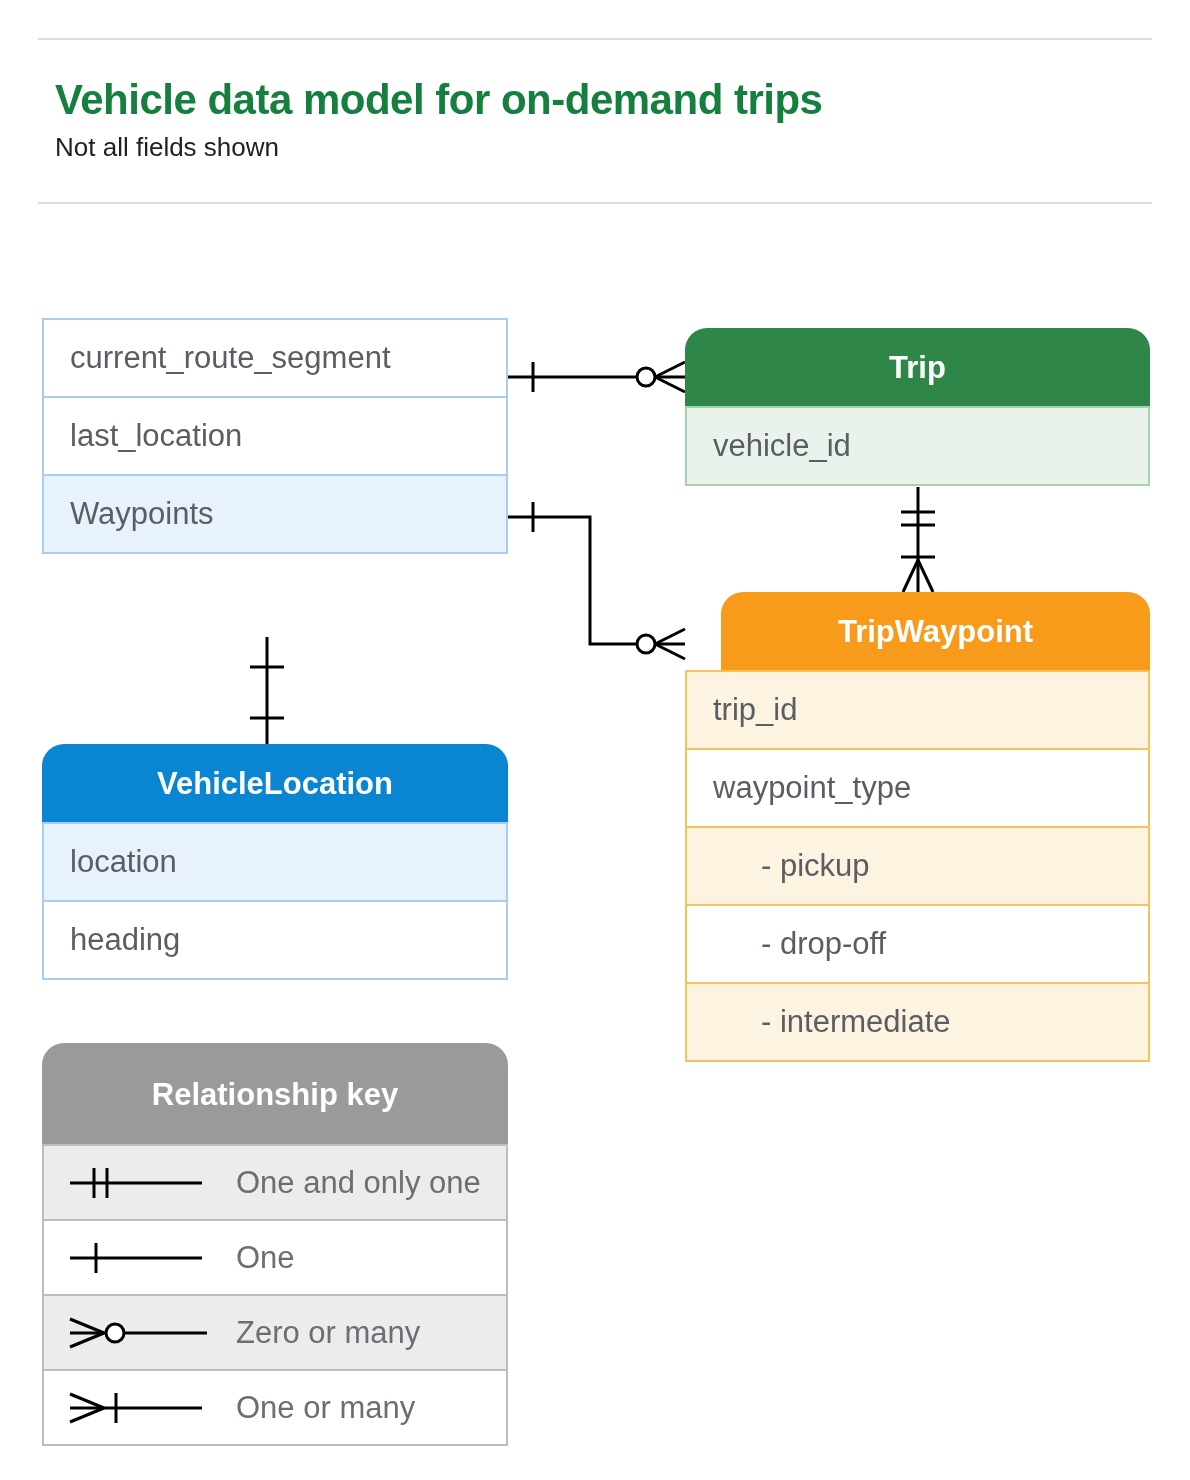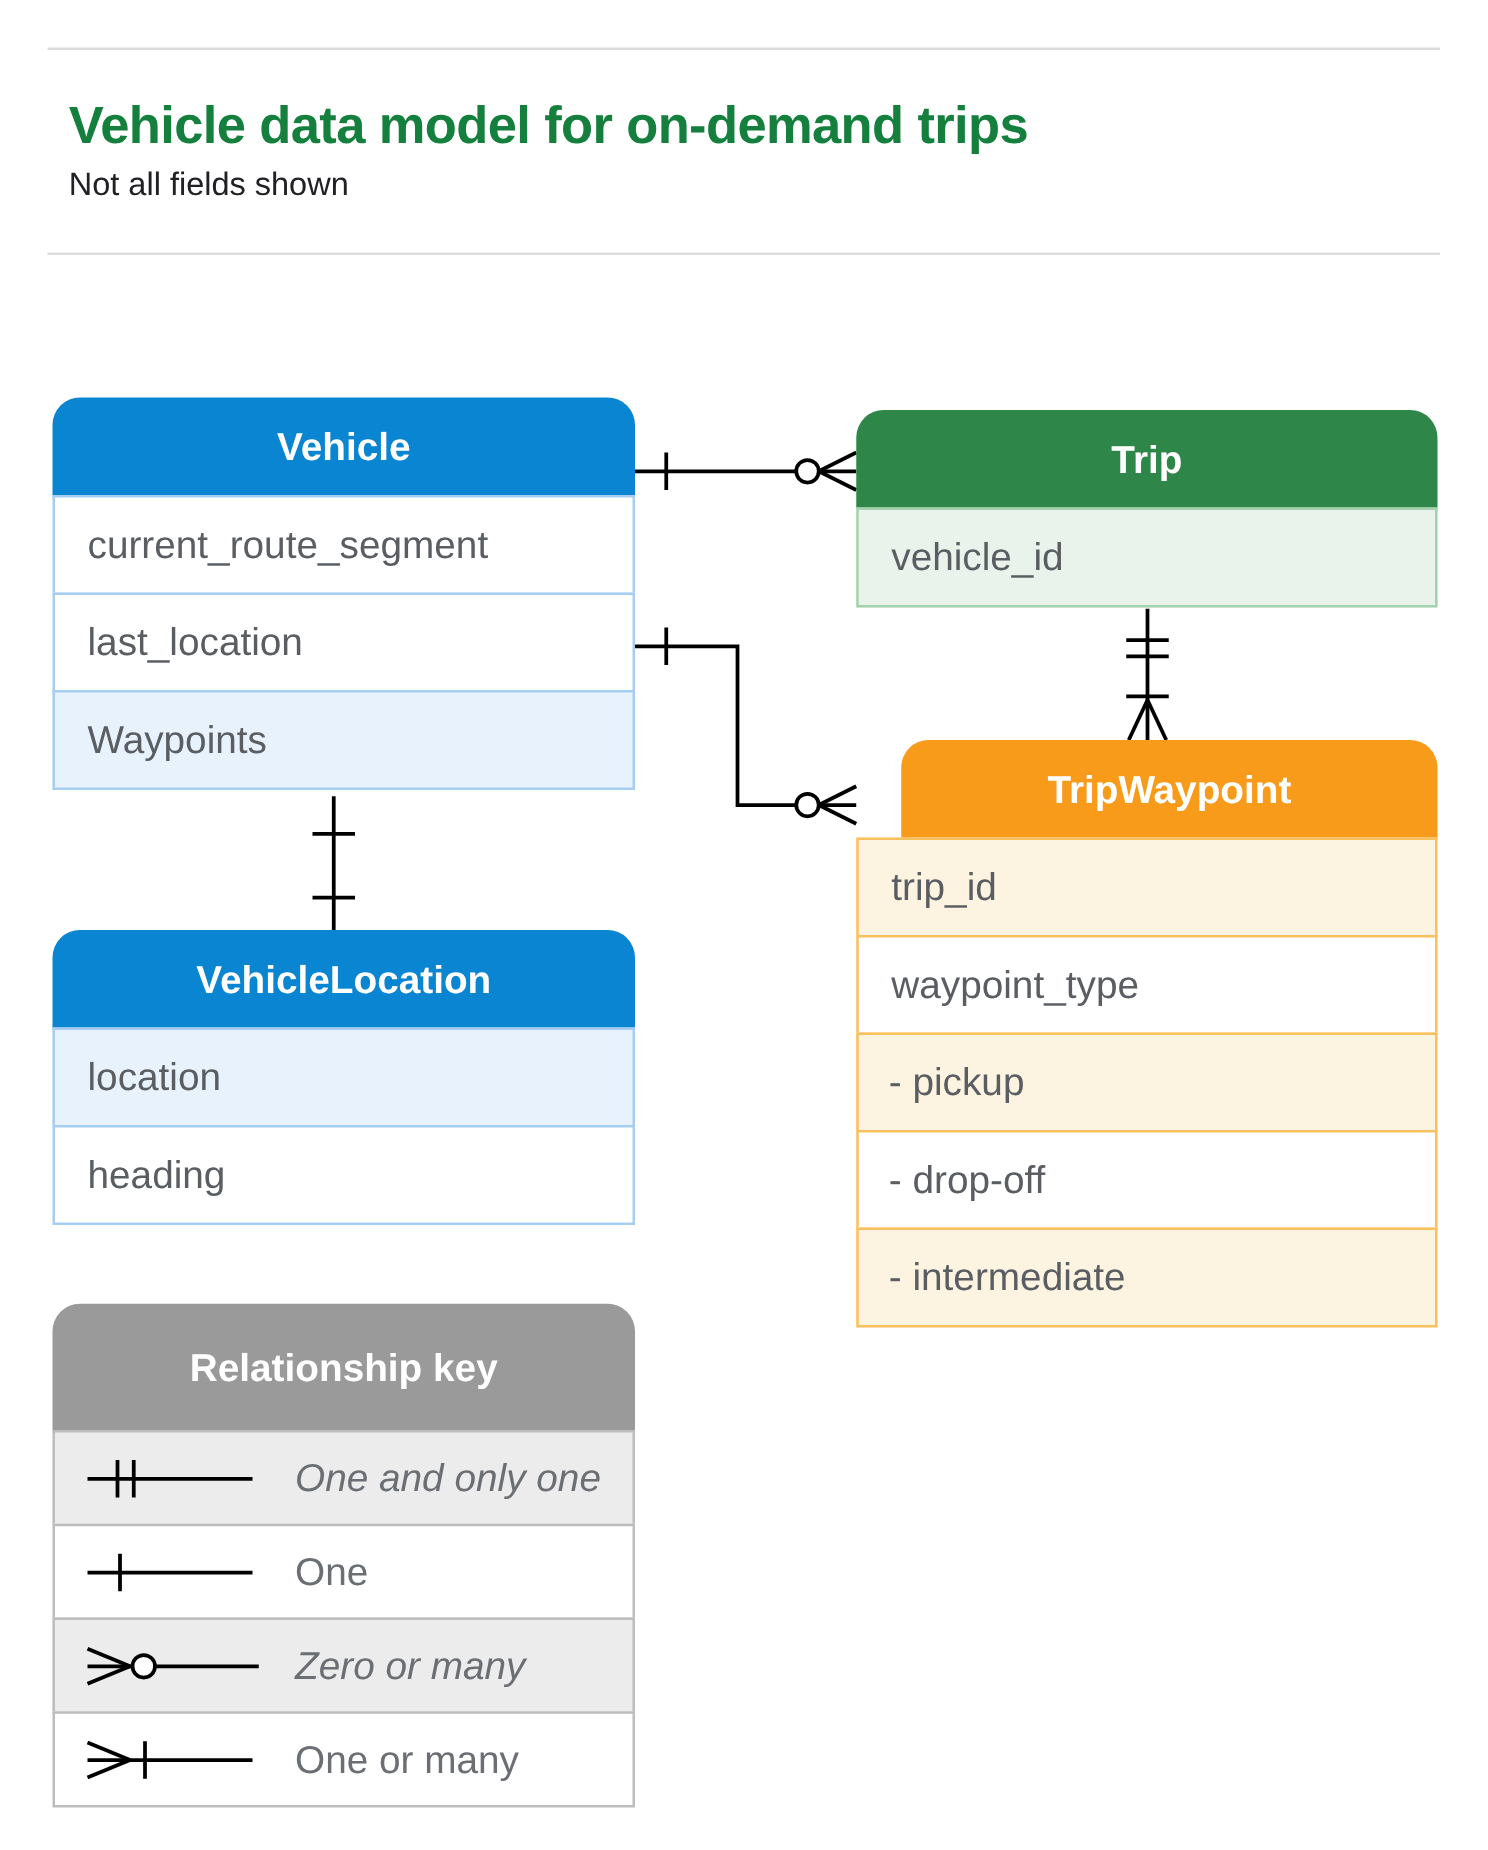--- a/index.html
+++ b/index.html
@@ -16,35 +16,35 @@
   svg.connectors circle{stroke:#000;stroke-width:3;fill:#fff;}
 
   .table{position:absolute;z-index:2;}
   .thead{height:80px;border-radius:22px 22px 0 0;display:flex;align-items:center;justify-content:center;
          color:#fff;font-size:31px;font-weight:700;}
   .trow{height:80px;box-sizing:border-box;display:flex;align-items:center;
         padding-left:26px;font-size:31px;color:#5a5e63;background:#fff;
         border:2px solid var(--bc);margin-top:-2px;}
   .trow:first-of-type{margin-top:0;}
   .trow.tint{background:var(--tint);text-align:center;}
-  .trow.indent{padding-left:24px;}
+  .trow.indent{padding-left:74px;}
 
   .t-blue  {--bc:#a6cef2;--tint:#e8f2fc;}
   .t-blue  .thead{background:#0a85d1;}
   .t-green {--bc:#a4d2ad;--tint:#e9f3eb;}
   .t-green .thead{background:#2e8748;}
   .t-orange{--bc:#f9c05e;--tint:#fdf3e1;}
   .t-orange.table .thead{background:#f89b1b;margin-left:36px;}
   .t-gray  {--bc:#bdbdbd;--tint:#ececec;}
   .t-gray  .thead{background:#9a9a9a;height:103px;}
 
   .lrow{height:77px;box-sizing:border-box;display:flex;align-items:center;
         padding-left:18px;background:#fff;border:2px solid var(--bc);margin-top:-2px;}
   .lrow:first-of-type{margin-top:0;}
-  .lrow.tint{background:var(--tint);font-style:italic;}
+  .lrow.tint{background:var(--tint);}
   .lsym{width:160px;height:44px;flex:0 0 auto;}
   .lsym line{stroke:#000;stroke-width:3;}
   .lsym circle{stroke:#000;stroke-width:3;fill:#fff;}
   .llabel{font-size:31px;color:#6b6f74;margin-left:14px;}
 </style>
 </head>
 <body>
 
 <div id="canvas">
 
@@ -81,23 +81,20 @@
     </g>
 
     <g>
       <line x1="267" y1="637" x2="267" y2="744"></line>
       <line x1="250" y1="667" x2="284" y2="667"></line>
       <line x1="250" y1="718" x2="284" y2="718"></line>
     </g>
   </svg>
 
   <div class="table t-blue" style="left:42px;top:318px;width:466px">
-    <div class="thead">
-      <span>Vehicle</span>
-    </div>
     <div class="trow">
       <span>current_route_segment</span>
     </div>
     <div class="trow">
       <span>last_location</span>
     </div>
     <div class="trow tint">
       <span>Waypoints</span>
     </div>
   </div>

